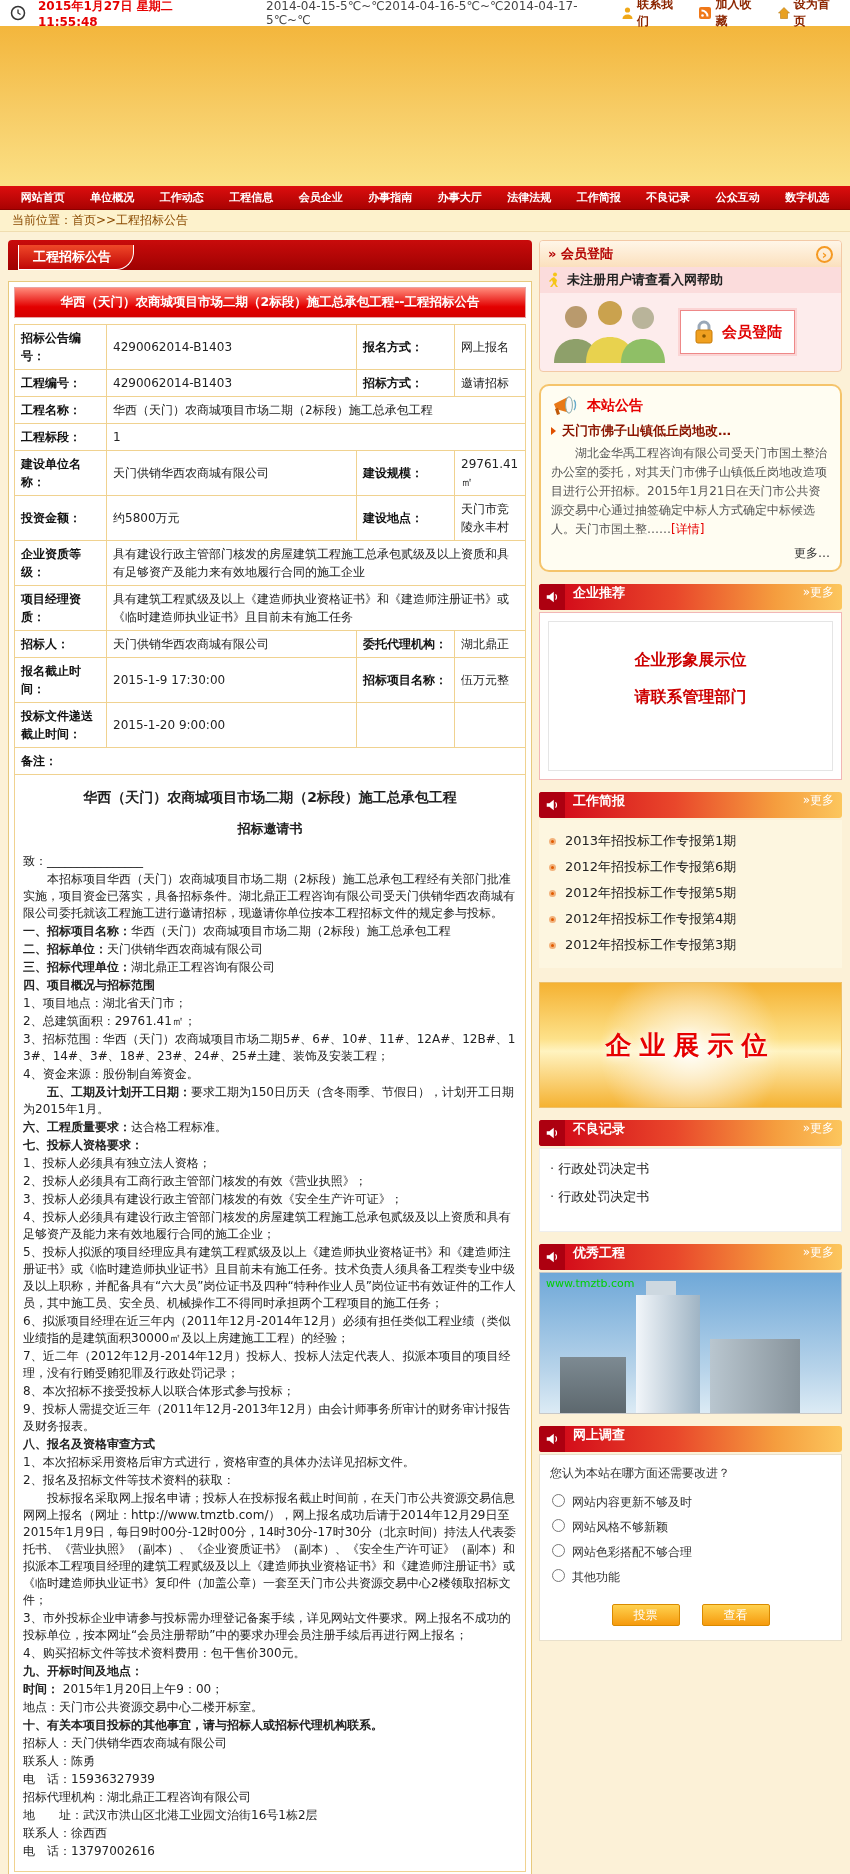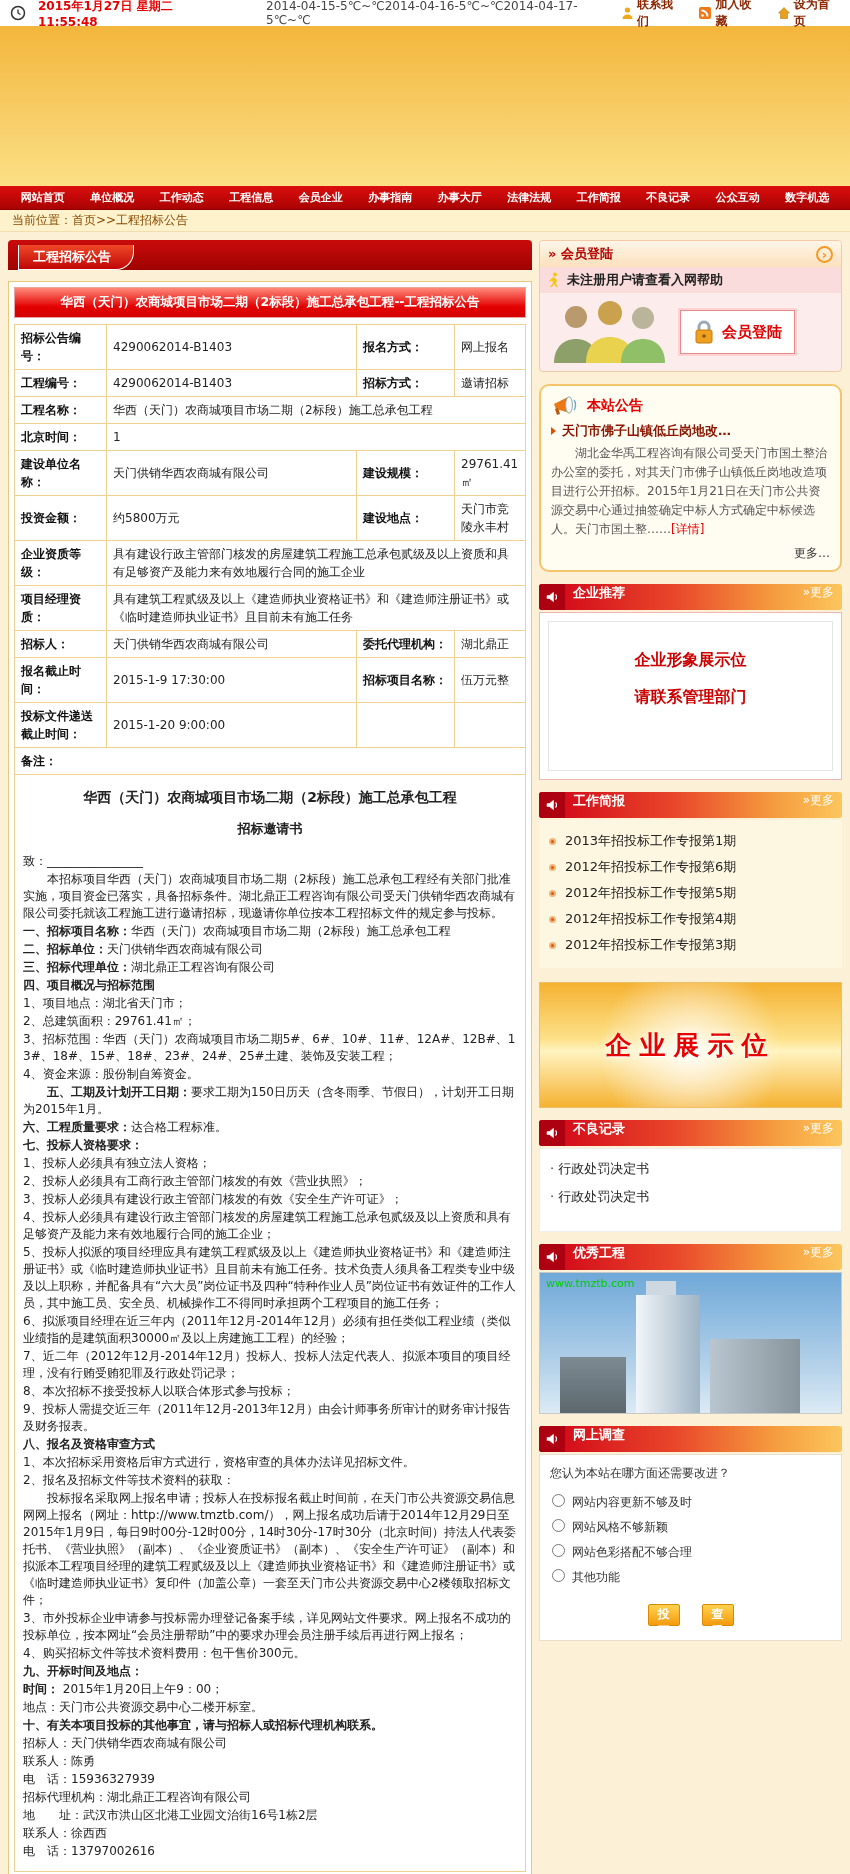--- a/index.html
+++ b/index.html
@@ -87,21 +87,21 @@
   .bld1{position:absolute;left:96px;bottom:0;width:64px;height:118px;background:linear-gradient(90deg,#f2f6fa,#9fb4c4);z-index:2}
   .bld1:before{content:"";position:absolute;left:10px;top:-14px;width:30px;height:14px;background:#cdd8e0}
   .bld2{position:absolute;left:170px;bottom:0;width:90px;height:74px;background:linear-gradient(90deg,#b9c6cf,#88949c);z-index:1}
   .bld3{position:absolute;left:20px;bottom:0;width:66px;height:56px;background:linear-gradient(#7d8a92,#5d686e)}
 
   .survey-body{background:#fff;border:1px solid #e8e0cc;padding:10px 10px 14px;margin-top:2px}
   .survey-q{margin-bottom:8px;color:#333}
   .survey-opt{display:flex;gap:7px;padding:4px 2px;color:#333}
   .survey-opt input{margin:0;width:13px;height:13px;accent-color:#2f6fd0}
   .survey-btns{display:flex;justify-content:center;gap:22px;margin-top:14px}
-  .obtn{width:32px;height:22px;background:linear-gradient(#ffd24f,#f59a0d);border:1px solid #d98a00;color:#fff;font-weight:bold;font-size:12px;border-radius:2px;cursor:pointer}
+  .obtn{width:68px;height:22px;background:linear-gradient(#ffd24f,#f59a0d);border:1px solid #d98a00;color:#fff;font-weight:normal;font-size:12px;border-radius:2px;cursor:pointer}
 </style>
 </head>
 <body>
 
 <div class="page">
 
   <div class="topbar">
     <span style="display:flex">
       <svg width="16" height="16" viewBox="0 0 16 16">
           <circle cx="8" cy="8" r="6.5" fill="#fff" stroke="#333" stroke-width="1.5"></circle>
@@ -189,21 +189,21 @@
                 <td class="lbl">工程编号：</td>
                 <td>4290062014-B1403</td>
                 <td class="lbl">招标方式：</td>
                 <td>邀请招标</td>
               </tr>
           <tr>
                 <td class="lbl">工程名称：</td>
                 <td colspan="3">华西（天门）农商城项目市场二期（2标段）施工总承包工程</td>
               </tr>
           <tr>
-                <td class="lbl">北京时间：</td>
+                <td class="lbl">工程标段：</td>
                 <td colspan="3">1</td>
               </tr>
           <tr>
                 <td class="lbl">建设单位名称：</td>
                 <td>天门供销华西农商城有限公司</td>
                 <td class="lbl">建设规模：</td>
                 <td>29761.41㎡</td>
               </tr>
           <tr>
                 <td class="lbl">投资金额：</td>
@@ -246,21 +246,21 @@
           <p class=" t1"><b></b><span>华西（天门）农商城项目市场二期（2标段）施工总承包工程</span></p>
                   <p class=" t2"><b></b><span>招标邀请书</span></p>
                   <p><b></b><span>致：________________</span></p>
                   <p class=" ind"><b></b><span>本招标项目华西（天门）农商城项目市场二期（2标段）施工总承包工程经有关部门批准实施，项目资金已落实，具备招标条件。湖北鼎正工程咨询有限公司受天门供销华西农商城有限公司委托就该工程施工进行邀请招标，现邀请你单位按本工程招标文件的规定参与投标。</span></p>
                   <p><b>一、招标项目名称：</b><span>华西（天门）农商城项目市场二期（2标段）施工总承包工程</span></p>
                   <p><b>二、招标单位：</b><span>天门供销华西农商城有限公司</span></p>
                   <p><b>三、招标代理单位：</b><span>湖北鼎正工程咨询有限公司</span></p>
                   <p><b>四、项目概况与招标范围</b><span></span></p>
                   <p><b></b><span>1、项目地点：湖北省天门市；</span></p>
                   <p><b></b><span>2、总建筑面积：29761.41㎡；</span></p>
-                  <p><b></b><span>3、招标范围：华西（天门）农商城项目市场二期5#、6#、10#、11#、12A#、12B#、13#、18#、15#、18#、23#、24#、25#土建、装饰及安装工程；</span></p>
+                  <p><b></b><span>3、招标范围：华西（天门）农商城项目市场二期5#、6#、10#、11#、12A#、12B#、13#、14#、3#、18#、23#、24#、25#土建、装饰及安装工程；</span></p>
                   <p><b></b><span>4、资金来源：股份制自筹资金。</span></p>
                   <p class=" ind"><b>五、工期及计划开工日期：</b><span>要求工期为150日历天（含冬雨季、节假日），计划开工日期为2015年1月。</span></p>
                   <p><b>六、工程质量要求：</b><span>达合格工程标准。</span></p>
                   <p><b>七、投标人资格要求：</b><span></span></p>
                   <p><b></b><span>1、投标人必须具有独立法人资格；</span></p>
                   <p><b></b><span>2、投标人必须具有工商行政主管部门核发的有效《营业执照》；</span></p>
                   <p><b></b><span>3、投标人必须具有建设行政主管部门核发的有效《安全生产许可证》；</span></p>
                   <p><b></b><span>4、投标人必须具有建设行政主管部门核发的房屋建筑工程施工总承包贰级及以上资质和具有足够资产及能力来有效地履行合同的施工企业；</span></p>
                   <p><b></b><span>5、投标人拟派的项目经理应具有建筑工程贰级及以上《建造师执业资格证书》和《建造师注册证书》或《临时建造师执业证书》且目前未有施工任务。技术负责人须具备工程类专业中级及以上职称，并配备具有“六大员”岗位证书及四种“特种作业人员”岗位证书有效证件的工作人员，其中施工员、安全员、机械操作工不得同时承担两个工程项目的施工任务；</span></p>
                   <p><b></b><span>6、拟派项目经理在近三年内（2011年12月-2014年12月）必须有担任类似工程业绩（类似业绩指的是建筑面积30000㎡及以上房建施工工程）的经验；</span></p>

